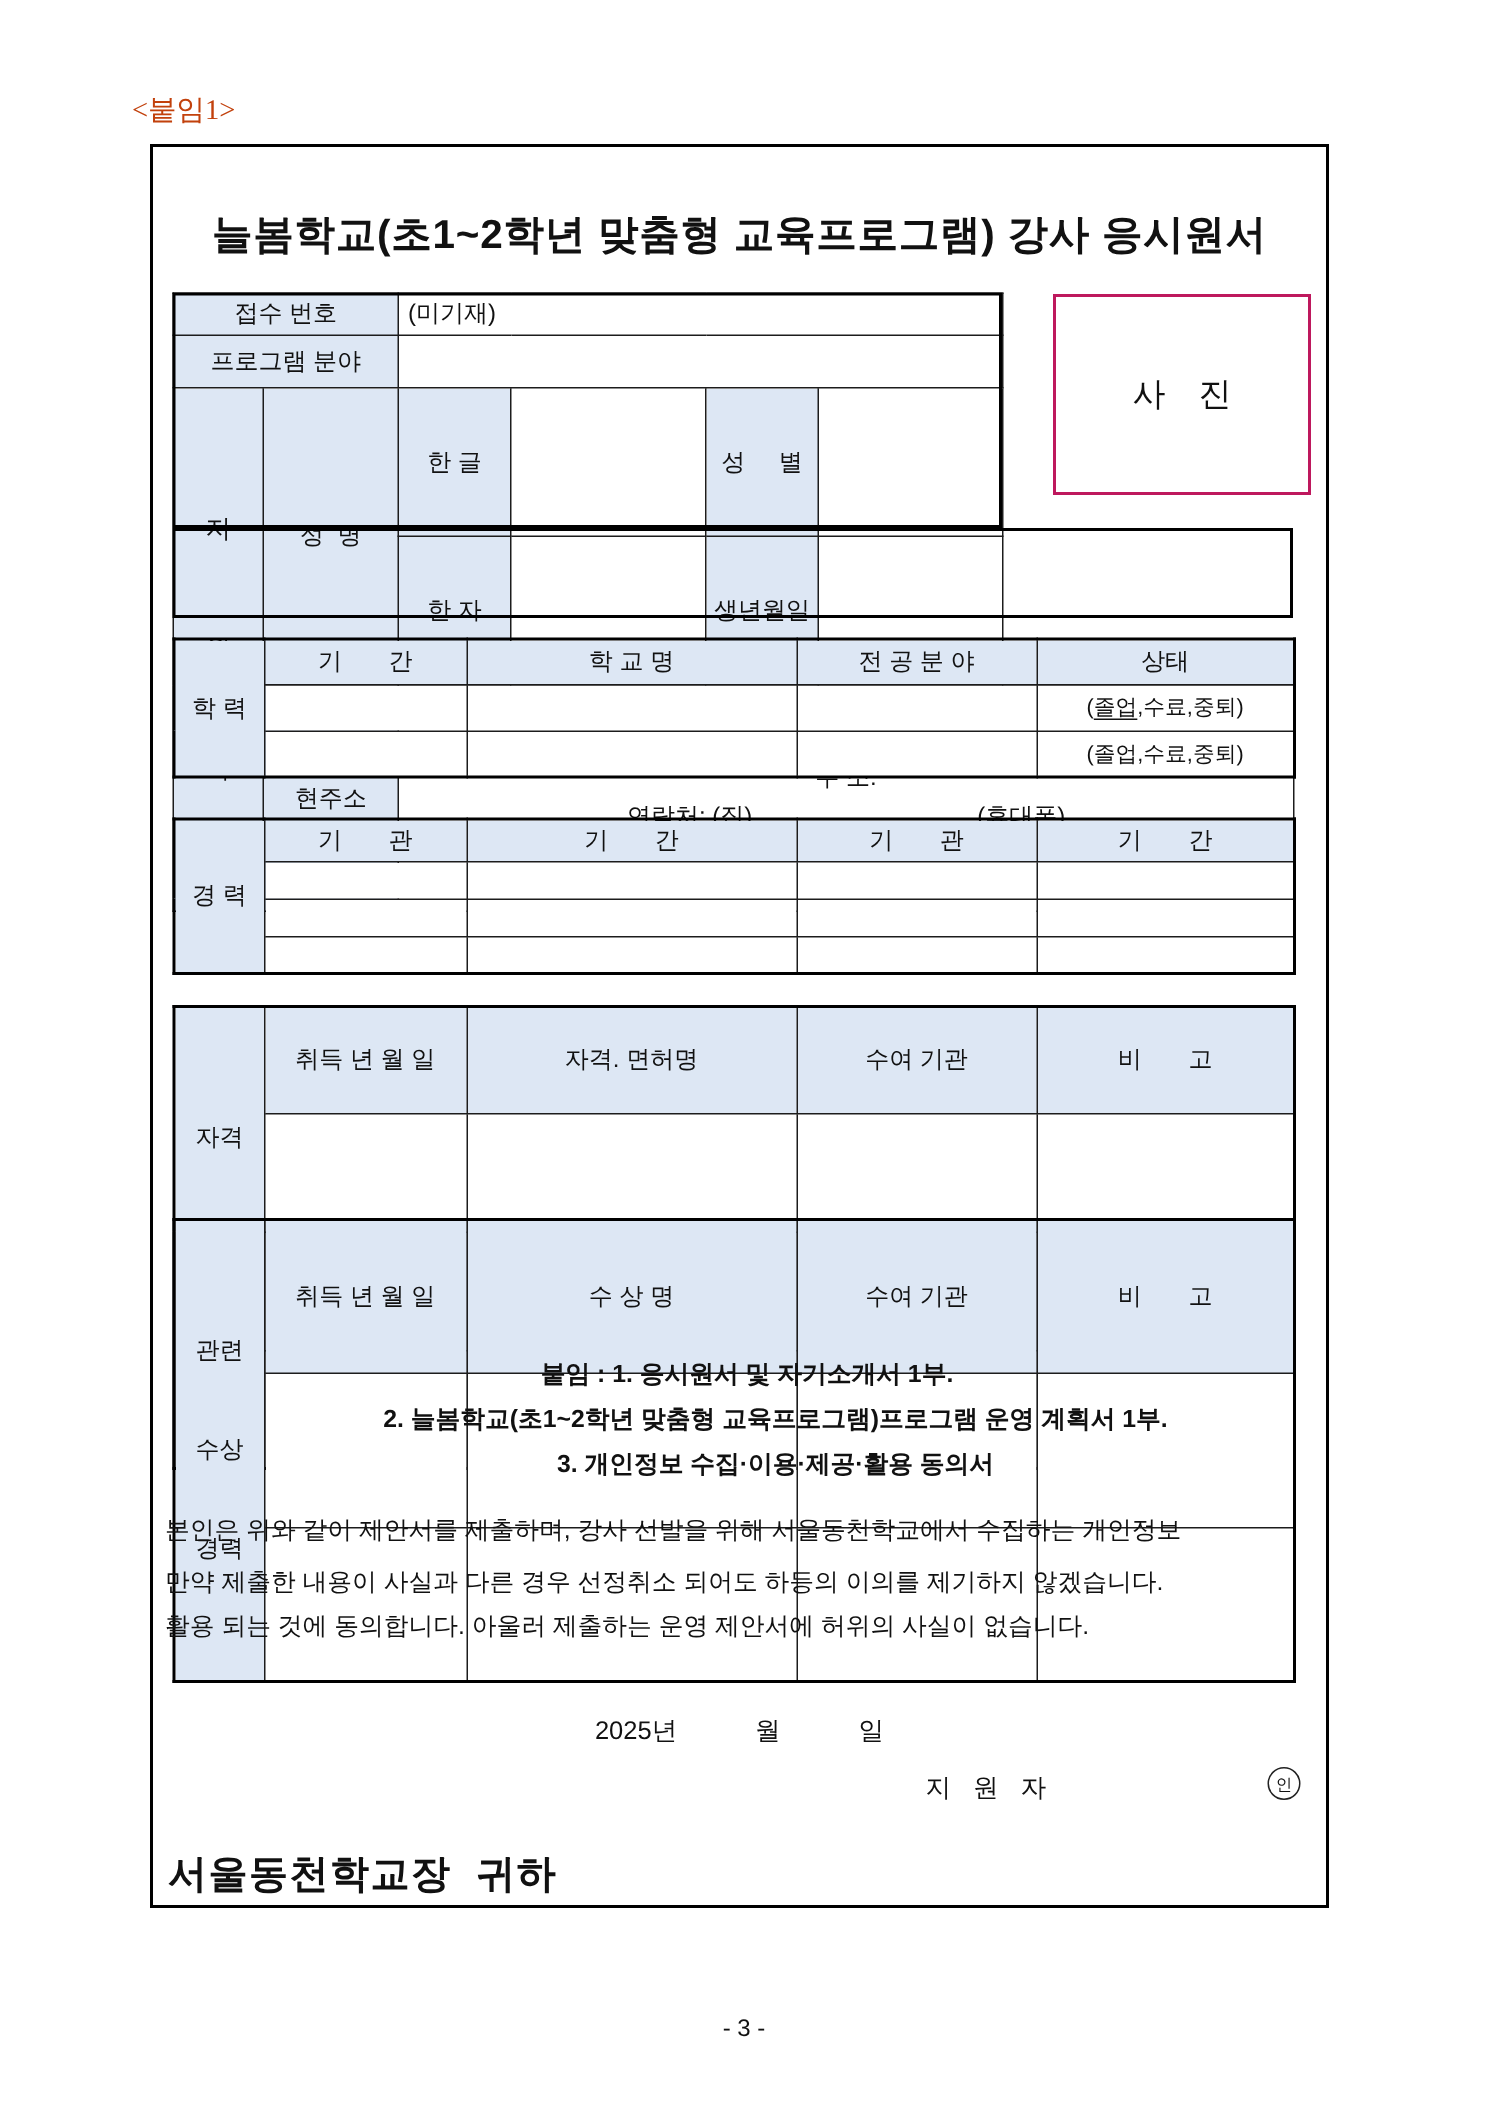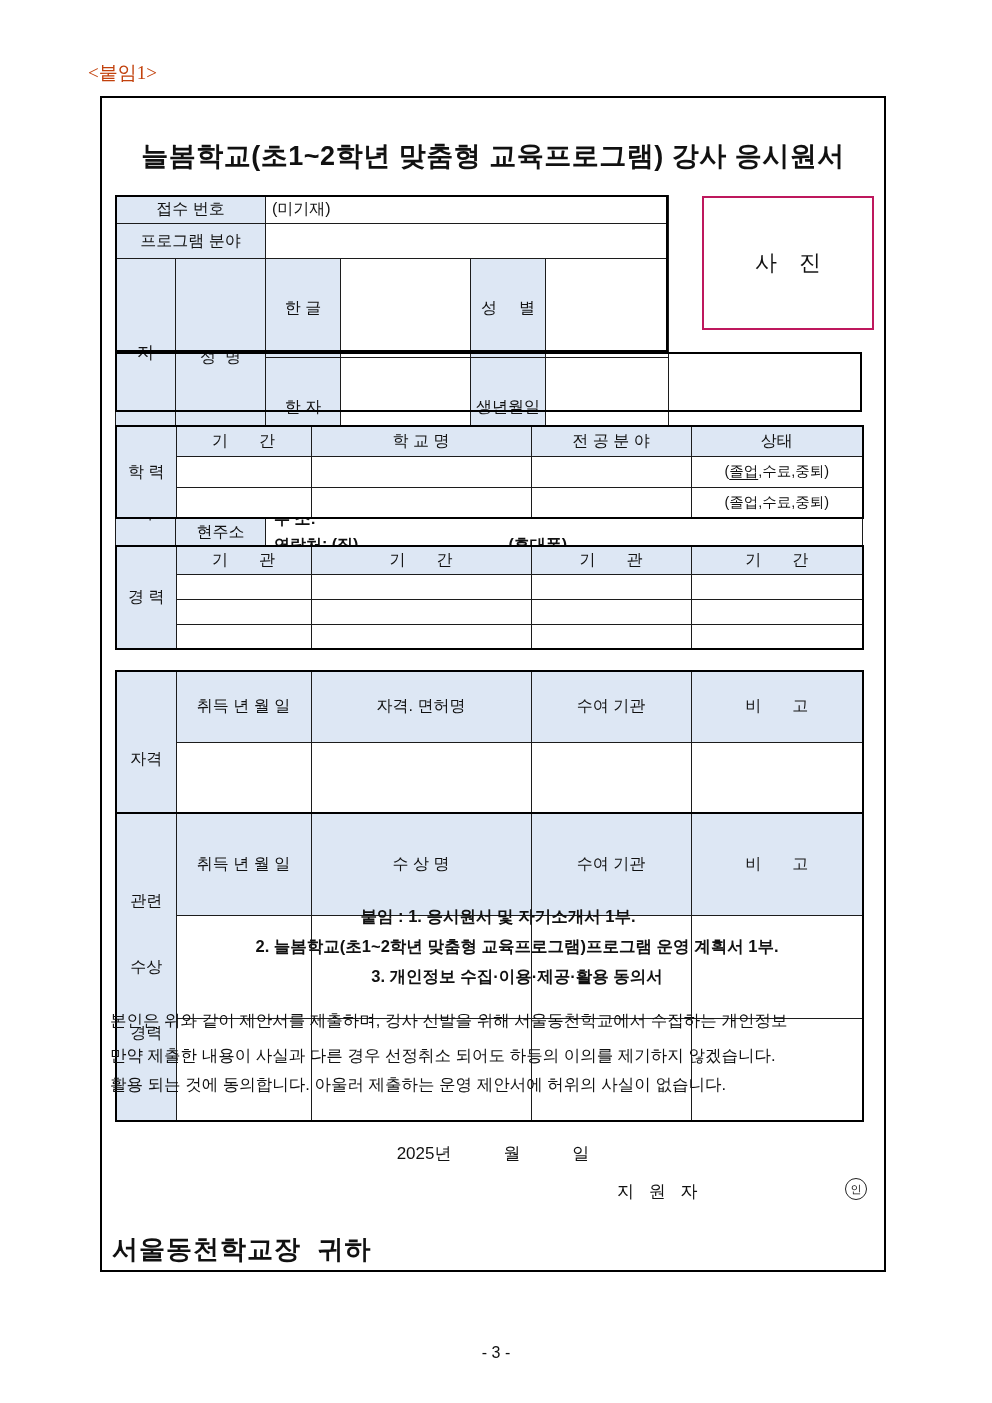--- a/index.html
+++ b/index.html
@@ -44,21 +44,21 @@
   td.val { text-align: left; padding-left: 6px; white-space: pre; }
   td.fill { background: #ffffff; }
   .ghost { border: none !important; background: transparent; }
 
   .tbl2 { border: 2px solid #000000; }
 
   .vlines div { line-height: 30px; }
   .applicant-v div { line-height: 44px; font-size: 17px; }
 
   .addr-cell { text-align: left; vertical-align: middle; padding: 4px 8px; }
-  .addr-line { line-height: 26px; white-space: pre; text-align: left; font-weight: bold; }
+  .addr-line { line-height: 26px; white-space: pre; text-align: center; }
   .addr-mobile { margin-left: 150px; }
 
   .overlay { border: 2px solid #000000; pointer-events: none; }
 
   .photo-box {
     left: 690px; top: 196px; width: 172px; height: 134px;
     border: 2px solid #be185d; background: #fff;
     display: flex; align-items: center; justify-content: center;
     font-size: 22px; letter-spacing: 8px; text-indent: 8px; margin-left: 12px;
   }

